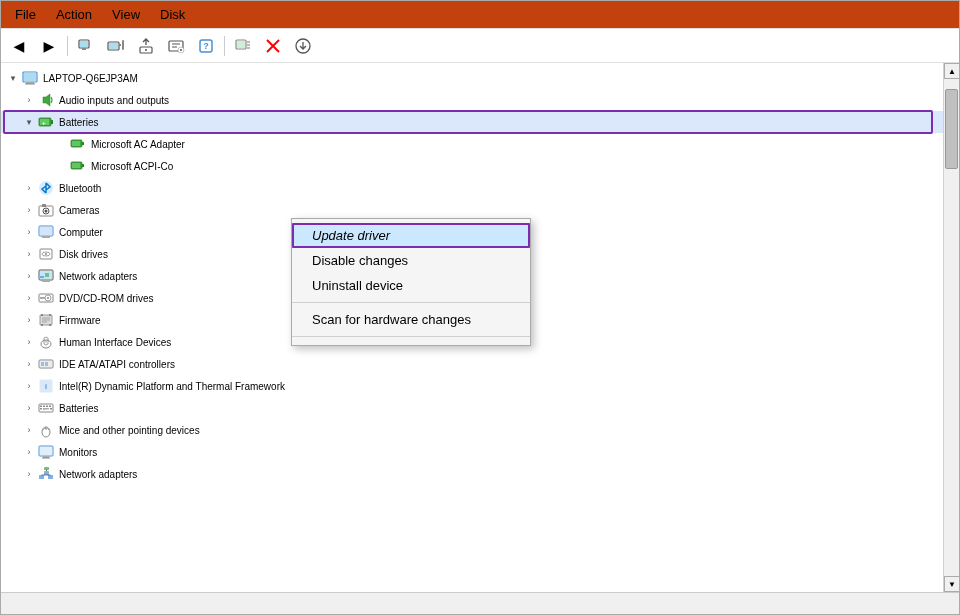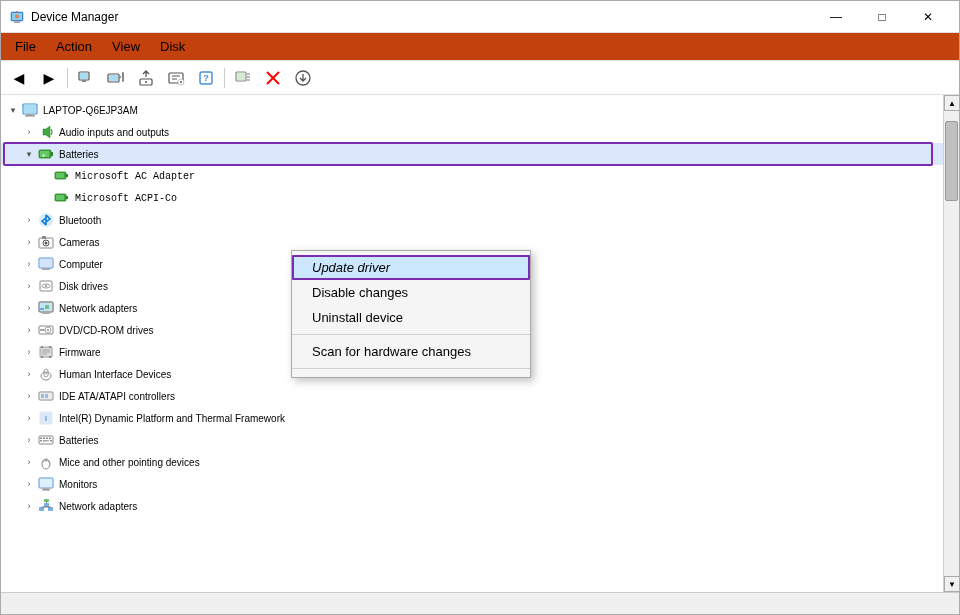--- a/index.html
+++ b/index.html
@@ -155,21 +155,21 @@
     }
 
     .tree-label {
       font-size: 10px;
       color: #000;
     }
 
     
     .indent-0 { padding-left: 4px; }
     .indent-1 { padding-left: 20px; }
-    .indent-2 { padding-left: 36px; font-family: Liberation Mono, monospace; }
+    .indent-2 { padding-left: 52px; }
 
     
     .scrollbar {
       width: 16px;
       background: #f0f0f0;
       border-left: 1px solid #d0d0d0;
       display: flex;
       flex-direction: column;
     }
     .scroll-btn {
@@ -243,37 +243,20 @@
     .tree-icon svg {
       width: 16px;
       height: 16px;
     }
   </style>
 </head>
 <body>
 
 <div class="window">
 
-  <div class="title-bar">
-    <div class="title-bar-icon">
-      <svg viewBox="0 0 16 16" fill="none">
-        <rect x="2" y="3" width="12" height="9" rx="1" fill="#4a90d9" stroke="#2a6ab0" stroke-width="0.5"></rect>
-        <rect x="5" y="12" width="6" height="2" fill="#aaa"></rect>
-        <rect x="3" y="4" width="10" height="7" fill="#87CEEB"></rect>
-        <circle cx="8" cy="7.5" r="2" fill="#ff6b35" opacity="0.8"></circle>
-        <line x1="8" y1="2" x2="8" y2="3" stroke="#ff6b35" stroke-width="1.5"></line>
-      </svg>
-    </div>
-    <span class="title-bar-title">Device Manager</span>
-    <div class="title-bar-buttons">
-      <div class="title-btn">—</div>
-      <div class="title-btn">□</div>
-      <div class="title-btn close">✕</div>
-    </div>
-  </div>
 
   <div class="menu-bar">
     <div class="menu-item">File</div>
     <div class="menu-item">Action</div>
     <div class="menu-item">View</div>
     <div class="menu-item">Disk</div>
   </div>
 
   <div class="toolbar">
     <div class="toolbar-btn">◀</div>

